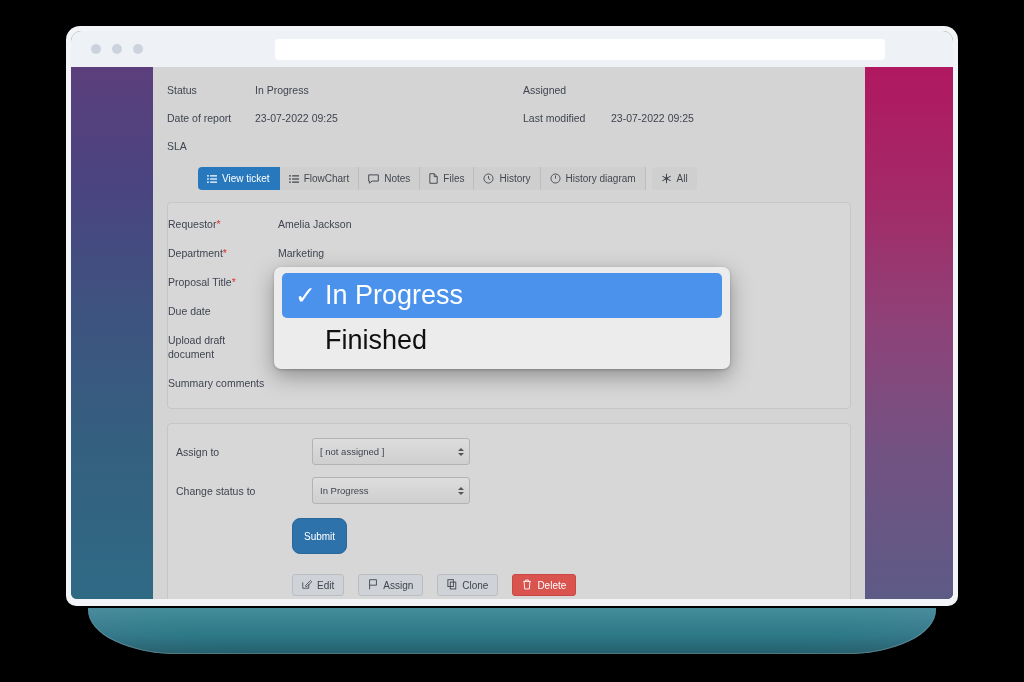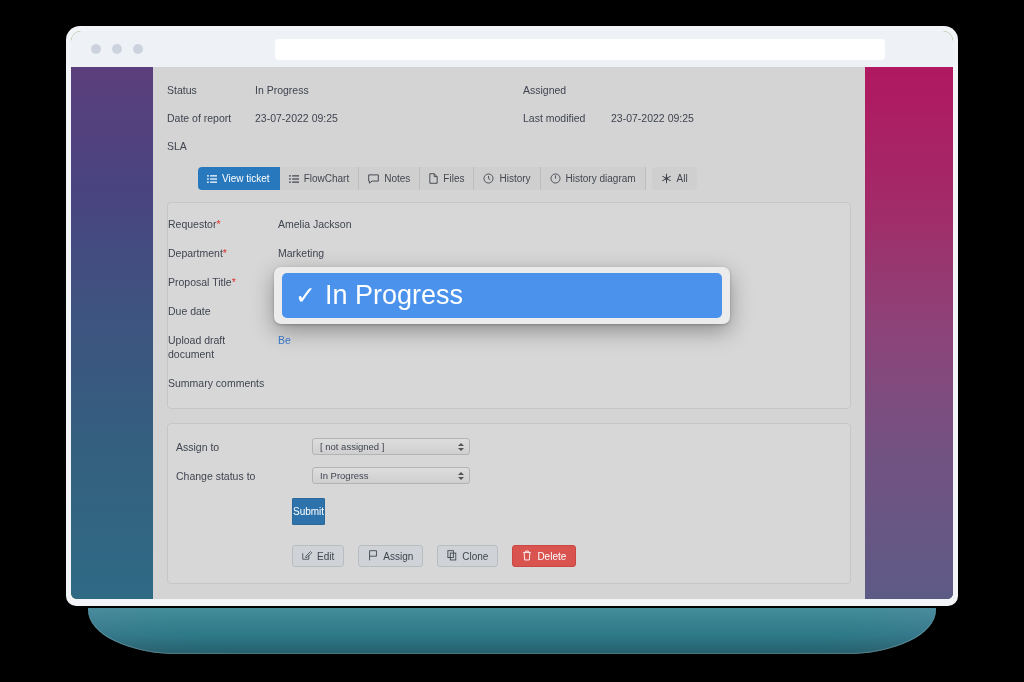--- a/index.html
+++ b/index.html
@@ -92,43 +92,43 @@
     font-size: 10.5px; color: #3f4450; line-height: 14px;
   }
   .req { color: #d33; font-size: 10.5px; }
   .fvalue { font-size: 10.5px; color: #3f4450; line-height: 14px; }
   .link { color: #3a7bd0; }
 
   
   .brow { display: flex; align-items: center; margin-bottom: 12px; padding-left: 8px; gap: 20px; }
   .blabel { width: 116px; font-size: 10.5px; color: #3f4450; }
   .sel {
-    position: relative; width: 158px; height: 17px;
+    position: relative; width: 158px; height: 27px;
     background: linear-gradient(180deg,#dddddd,#cfcfcf);
     border: 1px solid #b3b3b3; border-radius: 3px;
     font-size: 9.5px; color: #3f4450;
     display: flex; align-items: center; padding: 0 16px 0 7px;
   }
   .stepper {
     position: absolute; right: 5px; top: 50%; transform: translateY(-50%);
     display: flex; flex-direction: column; gap: 2px;
   }
   .stepper i {
     display: block; width: 0; height: 0;
     border-left: 3px solid transparent; border-right: 3px solid transparent;
   }
   .stepper i.up { border-bottom: 3.5px solid #555; }
   .stepper i.dn { border-top: 3.5px solid #555; }
 
   .submit {
     margin-left: 124px; margin-top: 2px; margin-bottom: 20px;
     display: inline-flex; align-items: center; justify-content: center;
-    height: 27px; padding: 0 0;
+    height: 36px; padding: 0 11px;
     background: #2e72ab; color: #fff; font-size: 10px;
-    border: 1px solid #2a679b; border-radius: 1px;
+    border: 1px solid #2a679b; border-radius: 8px;
   }
   .actions { display: flex; gap: 14px; margin-left: 124px; padding-bottom: 2px; }
   .abtn {
     display: flex; align-items: center; gap: 5px;
     height: 22px; padding: 0 9px;
     background: #cfd2d6; border: 1px solid #b9bdc2; border-radius: 3px;
     font-size: 10px; color: #3f4450;
   }
   .abtn.danger { background: #d9534f; border-color: #cb4743; color: #fff; }
 
@@ -393,20 +393,24 @@
             </div>
 
           </div>
         </div>
 
         <div class="dropdown">
           <div class="ditem sel-row">
             <span class="check">✓</span>
             <span>In Progress</span>
           </div>
+          <div class="ditem">
+            <span class="check"></span>
+            <span>Finished</span>
+          </div>
         </div>
 
       </div>
     </div>
   </div>
 
   <div class="base">
     <div class="base-sheen"></div>
   </div>
 

